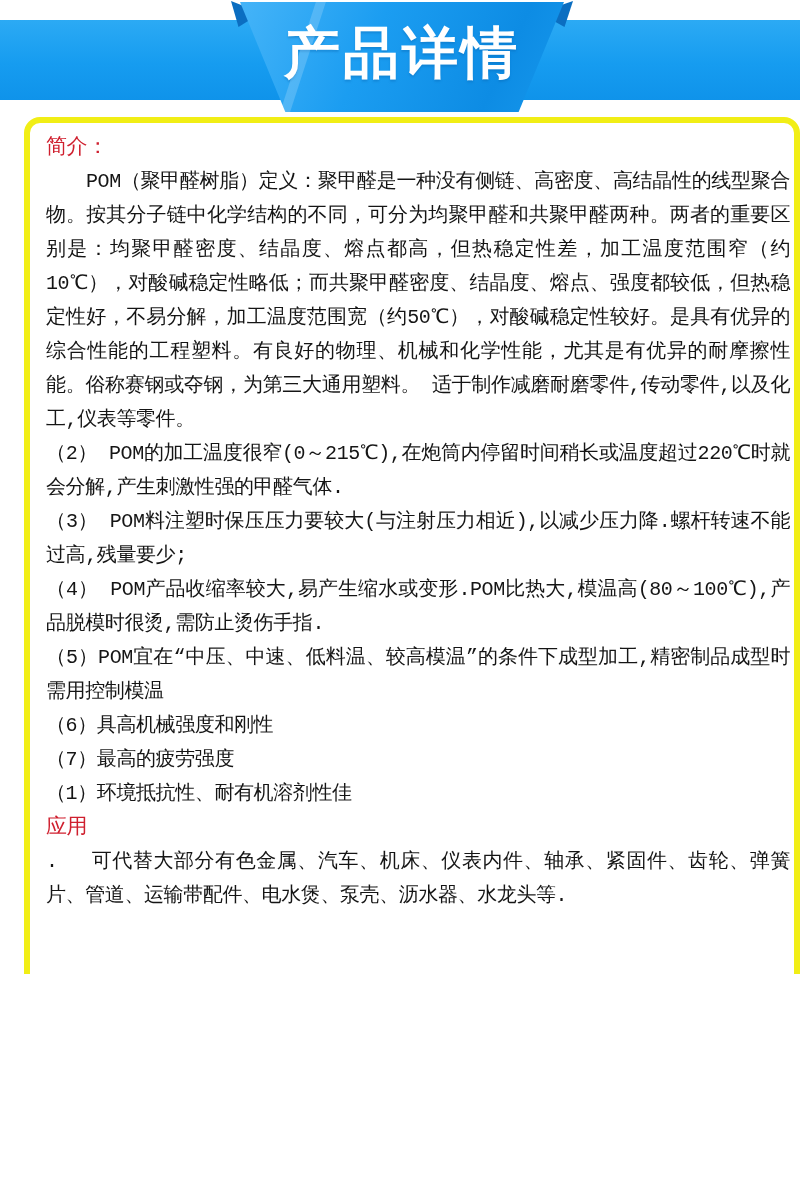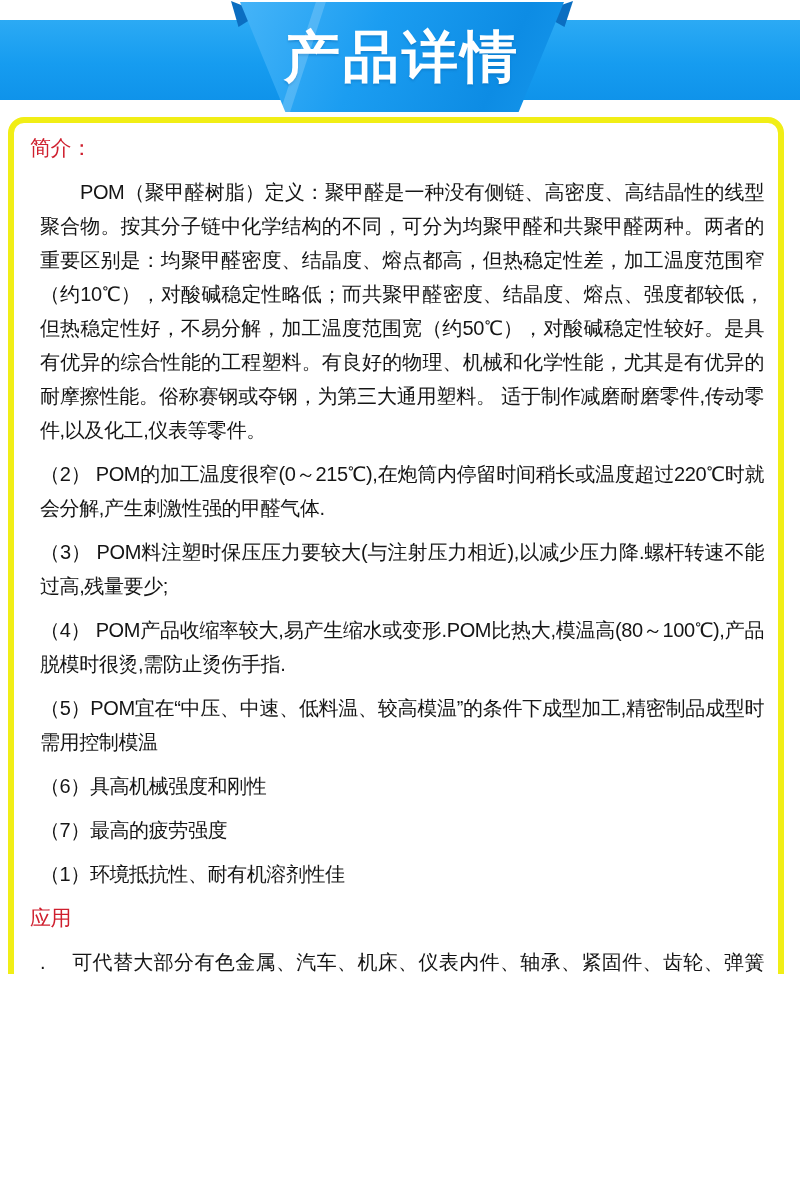--- a/index.html
+++ b/index.html
@@ -1,21 +1,21 @@
 <!DOCTYPE html>
 <html><head>
 <meta charset="utf-8">
 <style>
   html,body{margin:0;padding:0;background:#ffffff;}
   .page{
     position:relative;
     width:800px;height:974px;
     background:#ffffff;
     overflow:hidden;
-    font-family:Liberation Sans, sans-serif;
+    font-family:Liberation Mono, monospace;
   }
 
   
   .banner{position:absolute;top:0;left:0;width:800px;height:120px;}
   .banner-bar{
     position:absolute;top:20px;left:0;width:800px;height:80px;
     background:linear-gradient(180deg,#2caaf4 0%,#169cf0 55%,#0f93ea 100%);
   }
   .ribbon-fold{position:absolute;background:#0b6ec1;}
   .ribbon-fold-left{top:1px;left:231px;width:30px;height:26px;clip-path:polygon(0 0,100% 45%,25% 100%);}
@@ -30,34 +30,34 @@
     content:"";position:absolute;top:0;left:18%;width:10px;height:100%;
     background:rgba(255,255,255,0.18);transform:skewX(-18deg);
   }
   .banner-title{
     margin:0;color:#ffffff;font-size:56px;font-weight:900;
     letter-spacing:3px;line-height:1;text-shadow:0 2px 2px rgba(9,100,175,0.35);
   }
 
   
   .panel{
-    position:absolute;left:8px;top:117px;width:776px;height:1060px;
+    position:absolute;left:24px;top:117px;width:776px;height:1060px;
     box-sizing:border-box;
     background:#ffffff;
     border:6px solid #f1ee16;
     border-radius:16px;
     padding:8px 4px 8px 16px;
     font-size:20px;line-height:34px;letter-spacing:-0.4px;
     color:#151515;text-align:justify;
     overflow:hidden;
   }
   .section-heading{
     color:#cf1f2e;font-size:21px;font-weight:400;line-height:34px;margin:0;
   }
-  .panel p{margin:10px;}
+  .panel p{margin:0;}
   .indent{text-indent:2em;}
   .gap-before{margin-top:22px !important;}
 </style>
 </head>
 <body>
 
 <div class="page">
 
   <div class="banner">
     <div class="banner-bar"></div>

